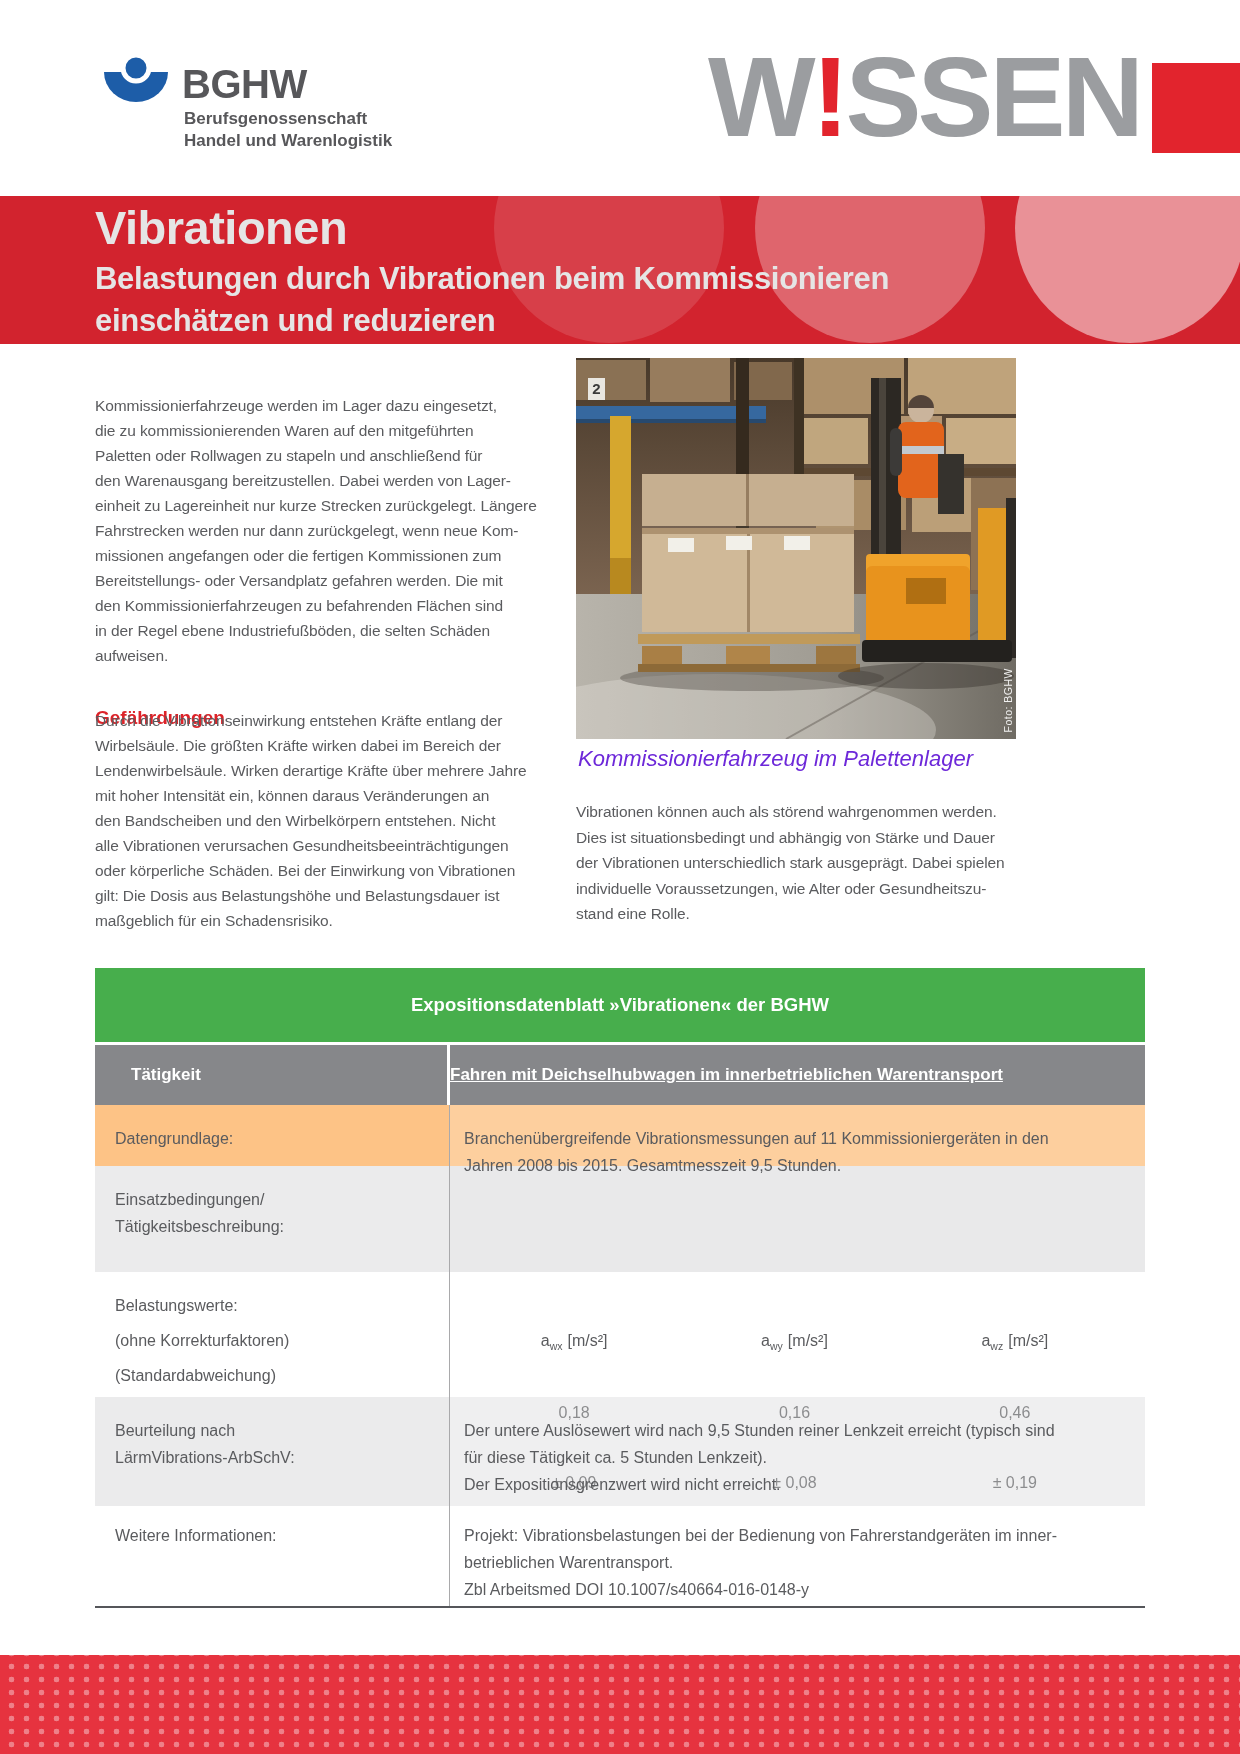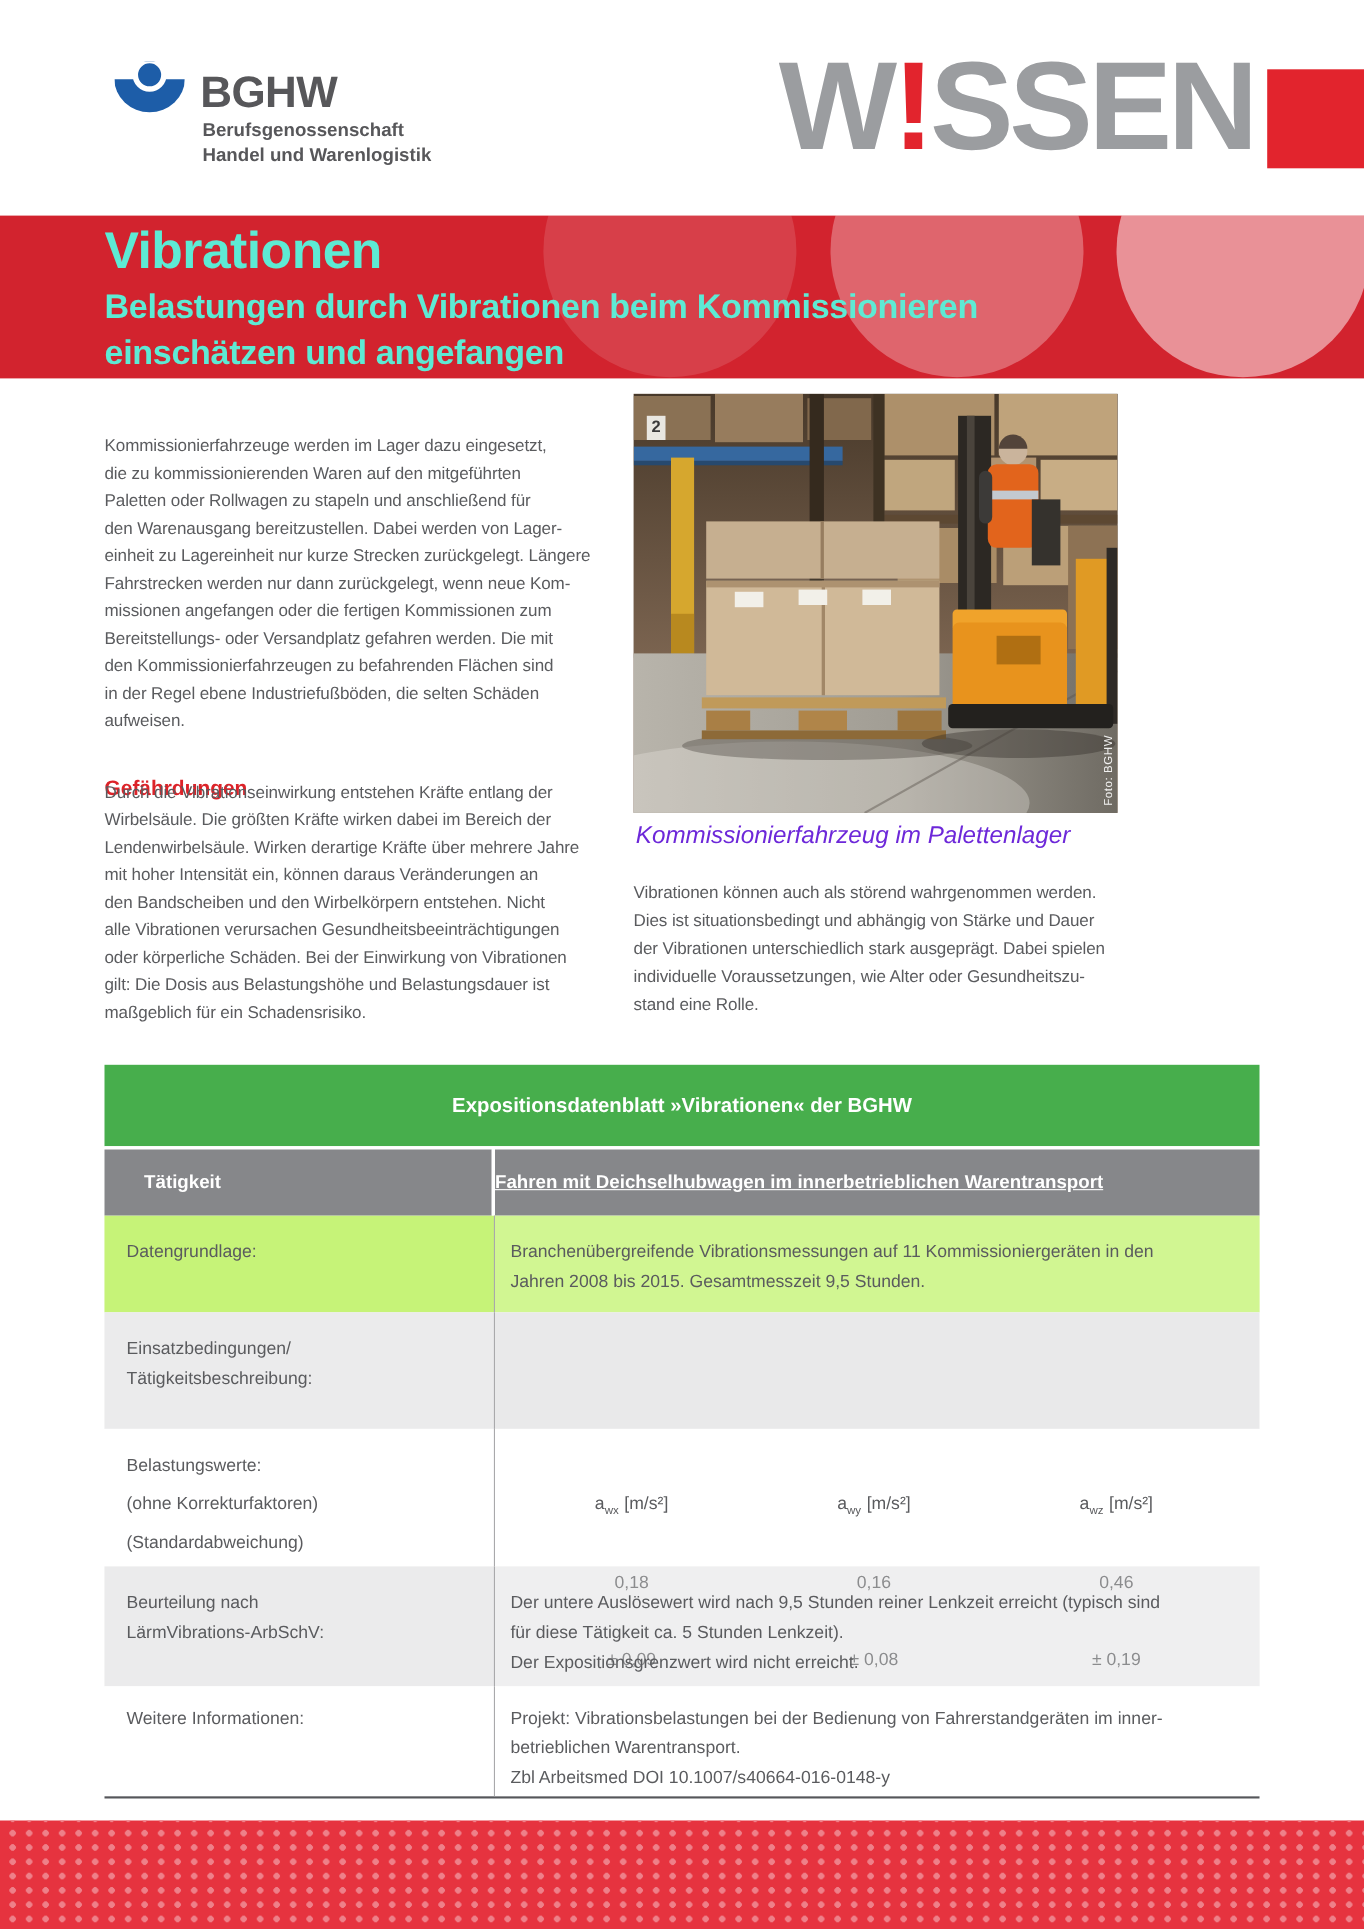--- a/index.html
+++ b/index.html
@@ -12,21 +12,21 @@
   .wordmark{position:absolute;right:100px;top:40px;font-size:114px;font-weight:700;line-height:1;
             color:#9b9da0;letter-spacing:-4px;white-space:nowrap;}
   .wordmark .bang{color:#e2242d;}
   .red-square{position:absolute;right:0;top:63px;width:88px;height:90px;background:#e2242d;}
   
   .banner{position:absolute;left:0;top:196px;width:1240px;height:148px;background:#d2232e;overflow:hidden;}
   .banner .circle{position:absolute;top:-83px;width:230px;height:230px;border-radius:50%;}
   .c1{left:494px;background:rgba(255,255,255,0.13);}
   .c2{left:755px;background:rgba(255,255,255,0.30);}
   .c3{left:1015px;background:rgba(255,255,255,0.50);}
-  .banner-text{position:absolute;left:95px;top:6px;color:#5eead4;}
+  .banner-text{position:absolute;left:95px;top:6px;color:#e5e5e5;}
   .banner-title{margin:0;font-size:47px;font-weight:700;line-height:1.12;letter-spacing:-0.5px;}
   .banner-subtitle{margin-top:3px;font-size:31px;font-weight:700;line-height:42px;white-space:pre-line;letter-spacing:-0.3px;}
   
   .bodytext{font-size:15.5px;line-height:25px;color:#5a5b5e;white-space:pre-line;letter-spacing:-0.1px;}
   .intro{position:absolute;left:95px;top:393px;width:520px;}
   .haz-heading{position:absolute;left:95px;top:674px;font-size:19px;font-weight:700;color:#dc2329;margin-top:33px;}
   .haz-text{position:absolute;left:95px;top:708px;width:520px;}
   .perception{position:absolute;left:576px;top:799px;width:480px;line-height:25.5px;}
   
   .photo{position:absolute;left:576px;top:358px;width:440px;height:381px;background:#6e5b49;overflow:hidden;}
@@ -41,21 +41,21 @@
             display:flex;align-items:center;justify-content:center;}
   .ds-gap{height:3px;background:#fff;}
   .ds-head{height:60px;display:flex;color:#fff;font-size:17px;font-weight:700;}
   .ds-head .h1{width:352px;background:#86878a;display:flex;align-items:center;padding-left:36px;box-sizing:border-box;}
   .ds-head .hgap{width:3px;background:#fff;}
   .ds-head .h2{flex:1;background:#86878a;display:flex;align-items:center;text-decoration:underline;}
   .ds-row{display:flex;font-size:16px;line-height:27px;color:#5a5b5e;}
   .ds-row .c1{width:355px;box-sizing:border-box;border-right:1px solid #a9a9ab;
               padding:20px 24px 0 20px;white-space:pre-line;}
   .ds-row .c2{flex:1;padding:20px 20px 0 14px;white-space:pre-line;box-sizing:border-box;}
-  .r-daten{height:88px;background:#bef264;}
+  .r-daten{height:61px;background:#fdba74;}
   .r-einsatz{height:106px;background:#e9e9ea;}
   .r-belastung{height:125px;background:#ffffff;}
   .r-belastung .c1{line-height:35px;padding-top:16px;}
   .r-belastung .c2{display:flex;padding-top:16px;line-height:35px;}
   .mcol{flex:1;text-align:center;}
   .msub{font-size:10.5px;position:relative;top:4px;}
   .munit{margin-left:5px;}
   .r-beurteilung{height:109px;background:#e9e9ea;}
   .r-weitere{height:100px;background:#ffffff;}
   .r-weitere .c1,.r-weitere .c2{padding-top:16px;}
@@ -83,21 +83,21 @@
   <div class="wordmark"><span>W</span><span class="bang">!</span><span>SSEN</span></div>
   <div class="red-square"></div>
 
   <div class="banner">
     <div class="circle c1"></div>
     <div class="circle c2"></div>
     <div class="circle c3"></div>
     <div class="banner-text">
       <h1 class="banner-title">Vibrationen</h1>
       <div class="banner-subtitle">Belastungen durch Vibrationen beim Kommissionieren
-einschätzen und angefangen</div>
+einschätzen und reduzieren</div>
     </div>
   </div>
 
   <div class="bodytext intro">Kommissionierfahrzeuge werden im Lager dazu eingesetzt,
 die zu kommissionierenden Waren auf den mitgeführten
 Paletten oder Rollwagen zu stapeln und anschließend für
 den Warenausgang bereitzustellen. Dabei werden von Lager-
 einheit zu Lagereinheit nur kurze Strecken zurückgelegt. Längere
 Fahrstrecken werden nur dann zurückgelegt, wenn neue Kom-
 missionen angefangen oder die fertigen Kommissionen zum

